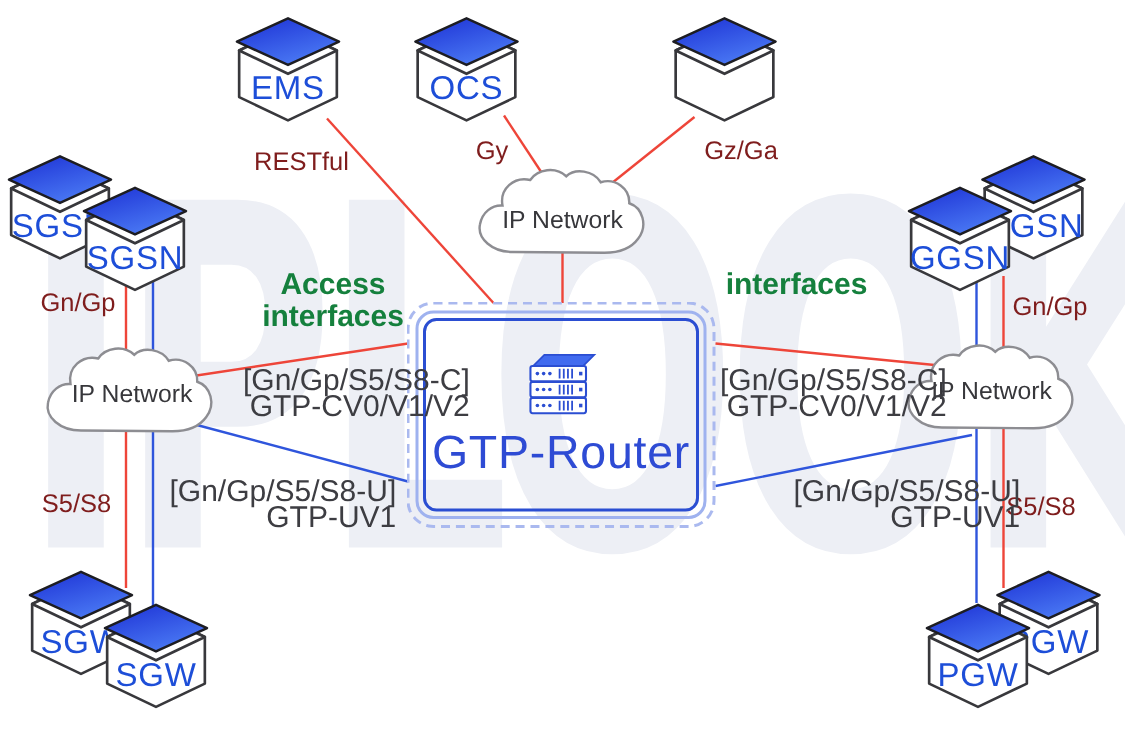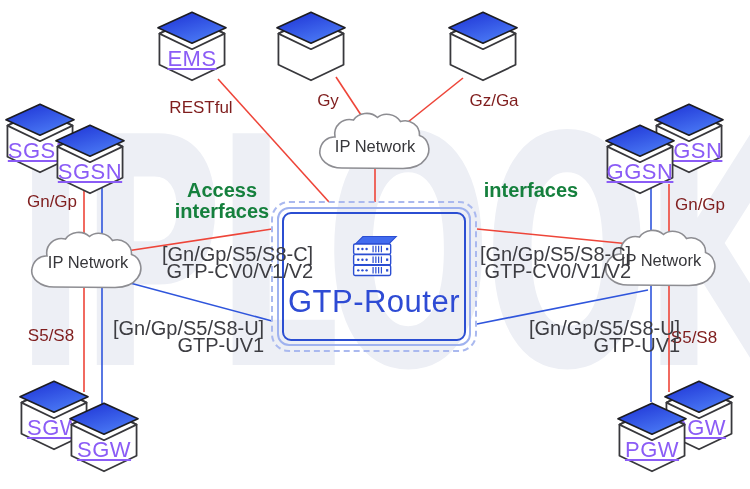--- a/index.html
+++ b/index.html
@@ -20,21 +20,21 @@
   .router{position:absolute;left:271px;top:201px;width:206px;height:151px;box-sizing:border-box;
     border:2px dashed #aab9ef;border-radius:18px;padding:4px;z-index:2;background:transparent;}
   .router-mid{width:100%;height:100%;box-sizing:border-box;border:2px solid #9fb2ef;border-radius:12px;padding:3px;}
   .router-inner{width:100%;height:100%;box-sizing:border-box;border:2.5px solid #2b4ed2;border-radius:9px;
     display:flex;flex-direction:column;align-items:center;justify-content:center;gap:5px;}
   .router-title{font-size:31px;font-weight:500;color:#2e4bd4;letter-spacing:0.5px;}
   
   .cube{position:absolute;width:74px;height:83px;z-index:3;}
   .cube svg{position:absolute;left:0;top:0;}
   .cube-label{position:absolute;left:0;top:42px;width:100%;text-align:center;
-    font-size:22px;font-weight:500;color:#8b5cf6;letter-spacing:0.5px;text-decoration:underline;}
+    font-size:22px;font-weight:500;color:#1d4ed8;letter-spacing:0.5px;}
   
   .lbl{position:absolute;z-index:4;color:#7f1d1d;font-size:17px;white-space:nowrap;}
   .lbl.centered{transform:translateX(-50%);}
   .lbl-title{position:absolute;z-index:4;color:#15803d;font-size:20px;font-weight:700;
     line-height:21px;text-align:center;transform:translateX(-50%);white-space:nowrap;}
   .lbl-if{position:absolute;z-index:4;color:#3d3d42;font-size:20px;line-height:16.5px;white-space:nowrap;text-align:right;}
   .cloud-text{font-size:16.5px;fill:#37373b;text-anchor:middle;font-family:"Liberation Sans",sans-serif;}
 </style>
 </head>
 <body>
@@ -129,20 +129,21 @@
   <div class="cube" style="left:155px;top:4px">
     <svg width="74" height="83" viewBox="0 0 100 112">
         <use href="#cubeShape"></use>
       </svg>
     <span class="cube-label">EMS</span>
   </div>
   <div class="cube" style="left:274px;top:4px">
     <svg width="74" height="83" viewBox="0 0 100 112">
         <use href="#cubeShape"></use>
       </svg>
+    <span class="cube-label">OCS</span>
   </div>
   <div class="cube" style="left:446px;top:4px">
     <svg width="74" height="83" viewBox="0 0 100 112">
         <use href="#cubeShape"></use>
       </svg>
   </div>
 
   <div class="cube" style="left:3px;top:96px">
     <svg width="74" height="83" viewBox="0 0 100 112">
         <use href="#cubeShape"></use>

